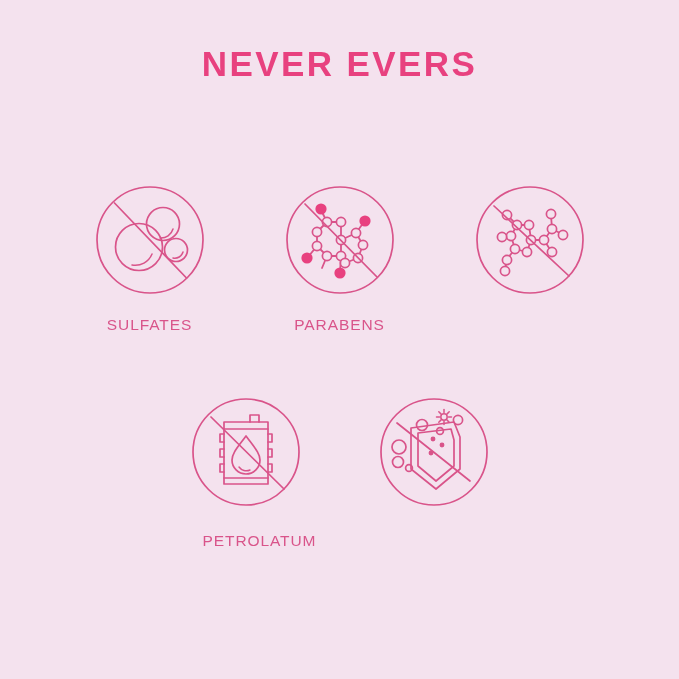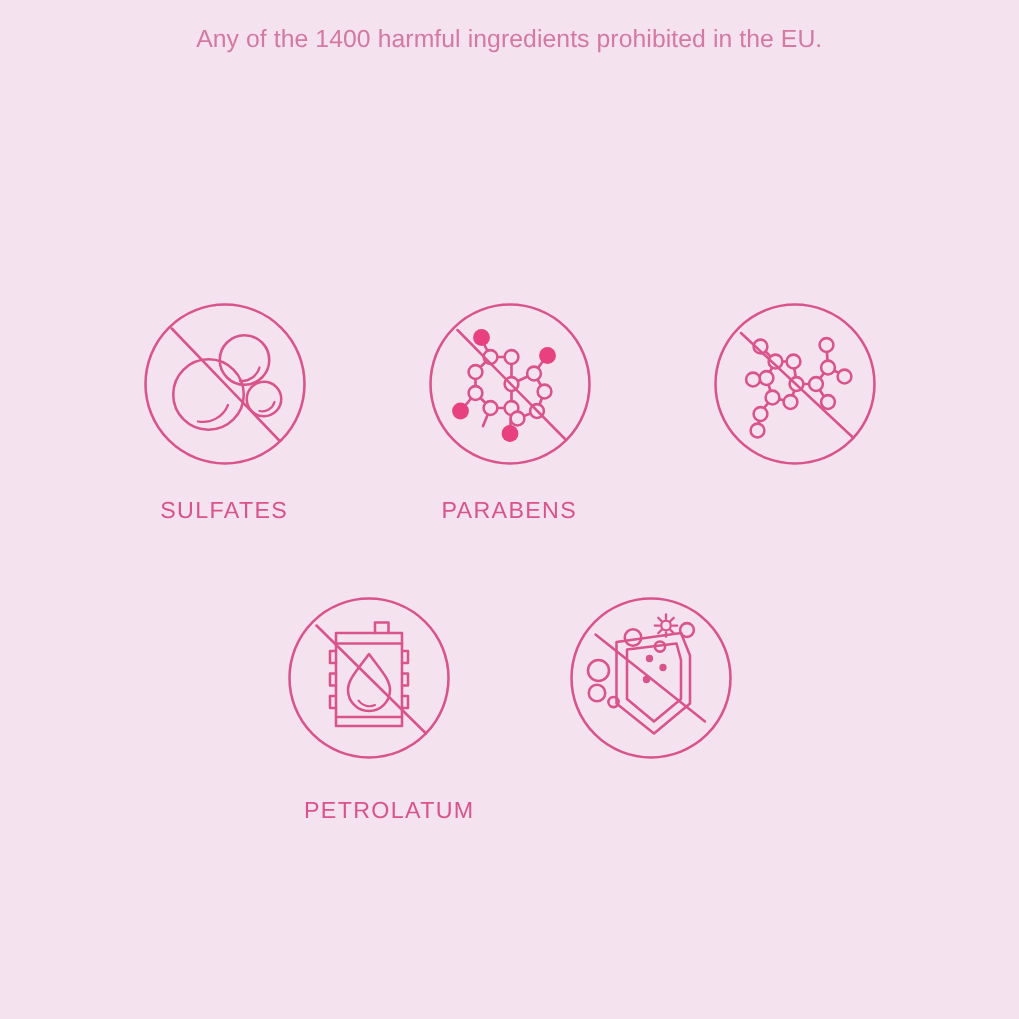--- a/index.html
+++ b/index.html
@@ -45,21 +45,21 @@
     color: #d4799f;
     line-height: 1.2;
   }
   
   .icon-row {
     position: absolute;
     left: 0; right: 0;
     display: flex;
     justify-content: center;
   }
-  #row-1 { top: 200px; }
+  #row-1 { top: 184px; }
   #row-2 { top: 396px; }
   #row-1 .cell { width: 190px; }
   #row-2 .cell { width: 188px; }
   .cell {
     display: flex;
     flex-direction: column;
     align-items: center;
   }
   .badge {
     width: 112px;
@@ -77,21 +77,21 @@
     white-space: pre-line;
   }
   #row-2 .cap { margin-top: 23px; margin-left: 28px; }
 </style>
 </head>
 <body>
 
 <div id="card">
 
   <div id="header">
-    <p id="subtitle">Any of the 1400 harmful ingredients prohibited in the EU.</p>
+    <h1 id="title">NEVER EVERS</h1>
   </div>
 
   <div class="icon-row" id="row-1">
 
     <div class="cell">
       <svg class="badge" viewBox="0 0 112 112">
         <g fill="none" stroke="#d9548a" stroke-width="1.7" stroke-linecap="round">
           <circle cx="56" cy="56" r="53"></circle>
           <line x1="20.5" x2="92.5" y1="19" y2="94"></line>
           <circle cx="45" cy="63" r="23.5"></circle>

